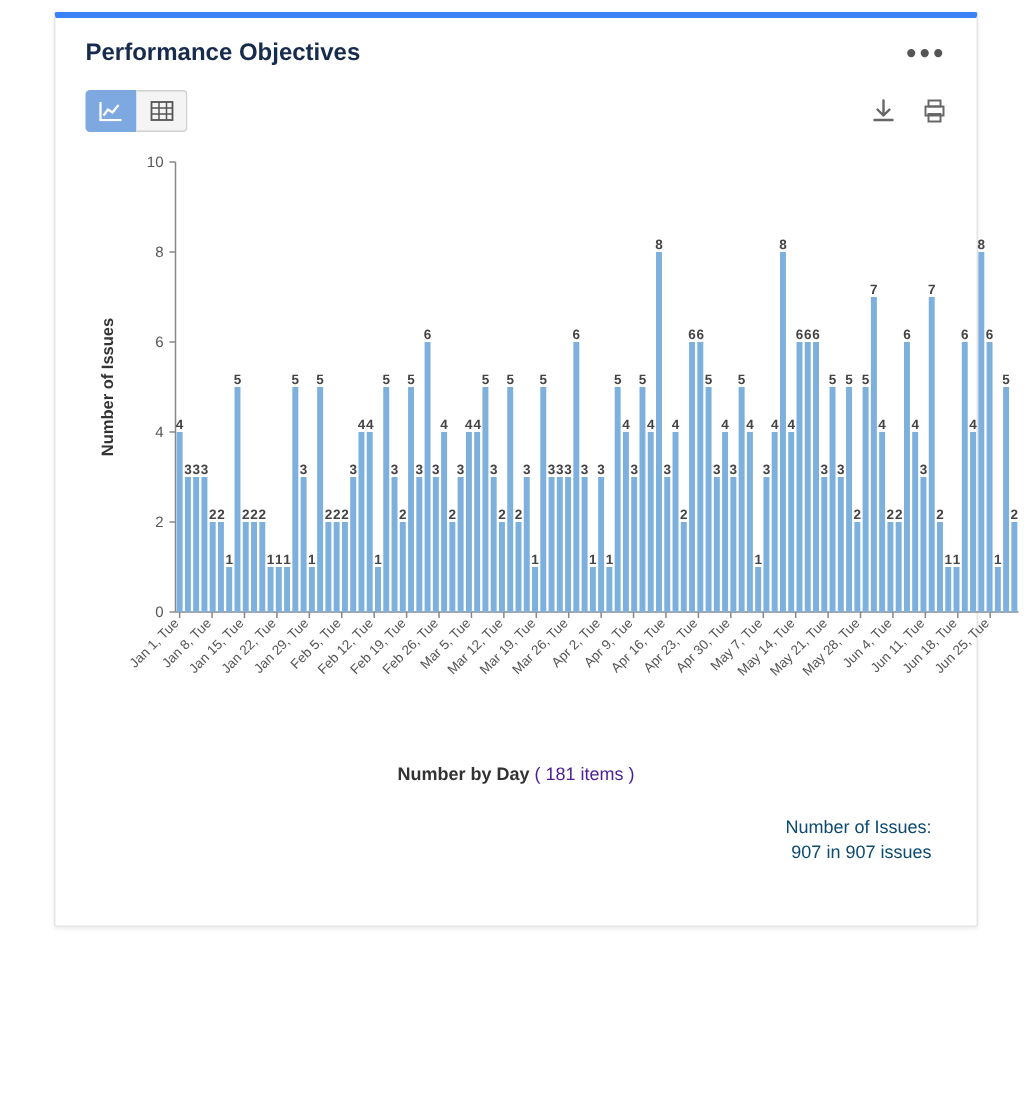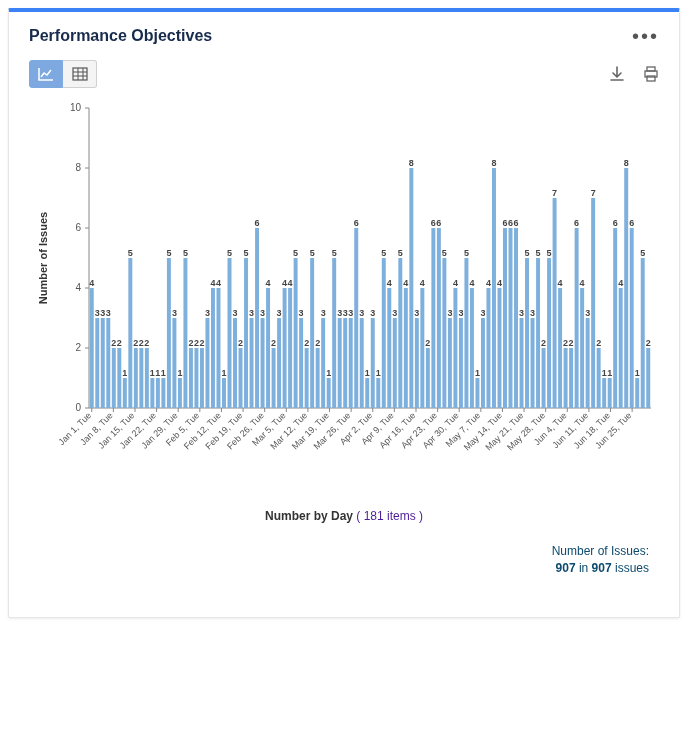--- a/index.html
+++ b/index.html
@@ -2,21 +2,21 @@
 <html><head>
 <meta charset="utf-8">
 <style>
   * { box-sizing: border-box; margin: 0; padding: 0; }
   body {
     font-family: -apple-system, BlinkMacSystemFont, "Segoe UI", Helvetica, Arial, sans-serif;
     background: #fff;
     padding: 8px;
   }
   .card {
-    width: 672px;
+    width: 616px;
     background: #fff;
     border: 1px solid #e5e5e5;
     border-top: 4px solid #3b82f6;
     border-radius: 2px;
     box-shadow: 0 1px 3px rgba(0,0,0,0.08);
     padding: 0;
     margin: 0 auto;
   }
   .card-header {
     display: flex;
@@ -83,21 +83,21 @@
     margin-top: 6px;
   }
   .caption .light { color: #4c1d95; }
   .summary {
     text-align: right;
     font-size: 12px;
     color: #0c4a6e;
     padding: 10px 30px 40px 30px;
     line-height: 1.4;
   }
-  .summary b { font-weight: 700; margin-top: 48px; }
+  .summary b { font-weight: 400; margin-top: 48px; }
 </style>
 </head>
 <body>
 
 <div class="card">
 
   <div class="card-header">
     <div class="card-title">Performance Objectives</div>
     <div class="more-btn">•••</div>
   </div>

